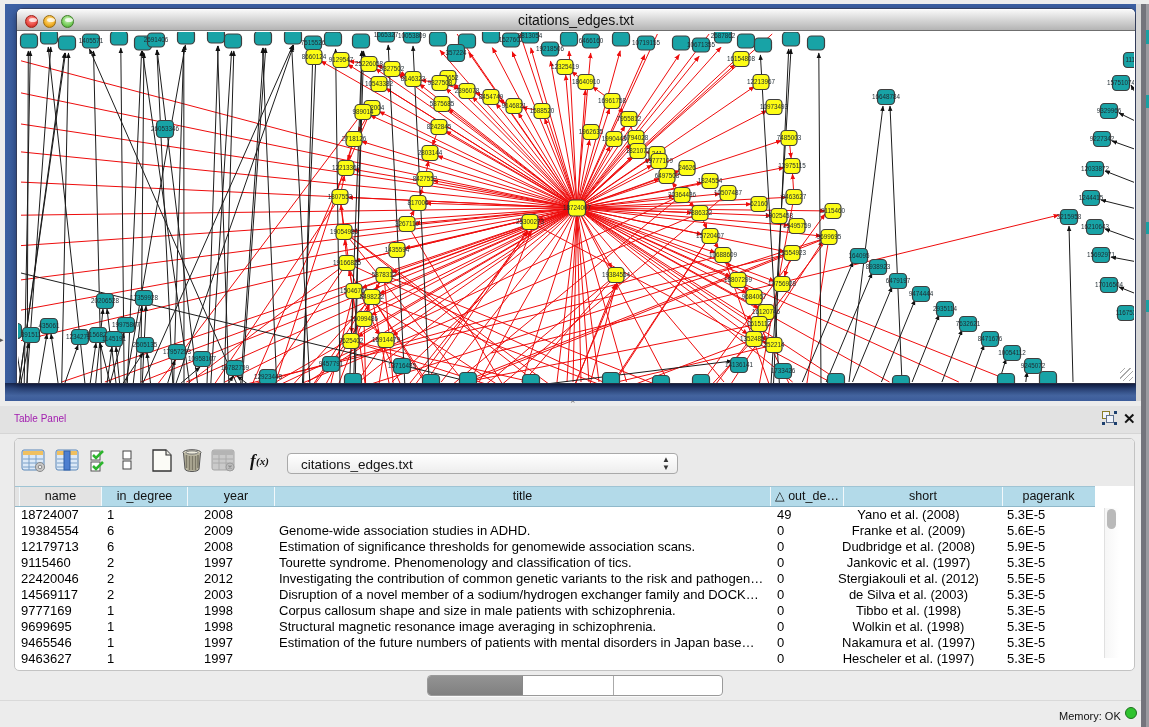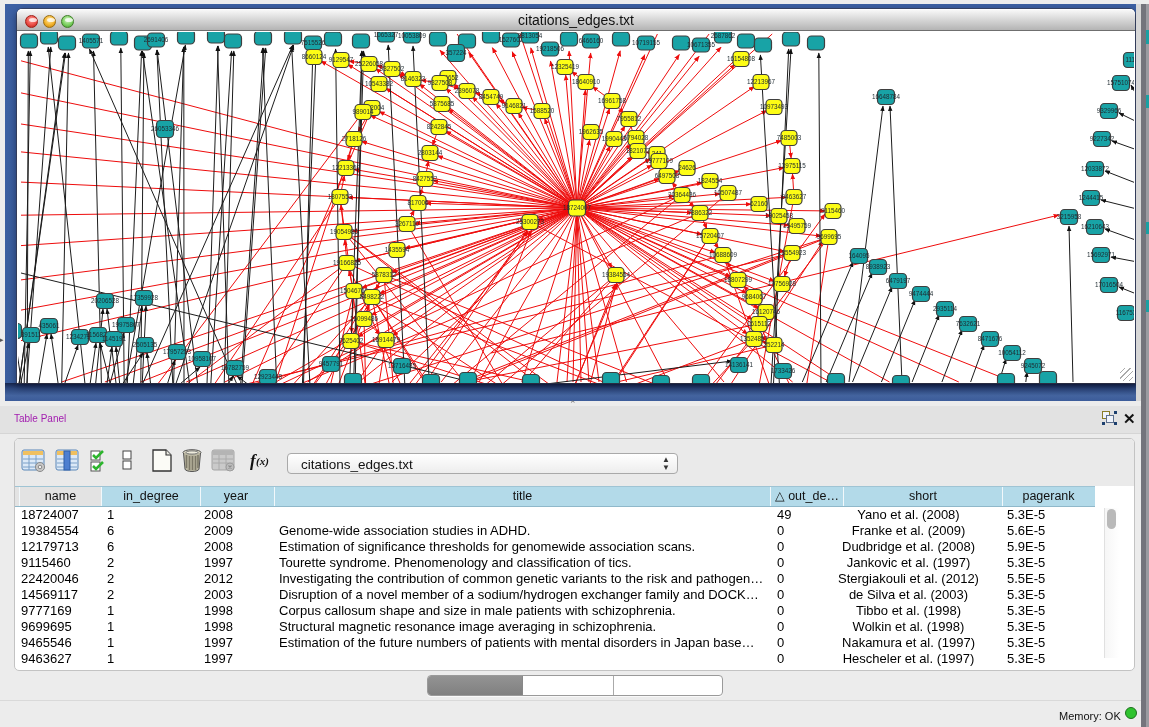--- a/index.html
+++ b/index.html
@@ -780,21 +780,21 @@
  </g>
 </svg>
 </div>
   <div class="abs" id="combo">
       <span>citations_edges.txt</span>
       <div class="st">▲<br>▼</div>
     </div>
   <div class="abs" id="thead">
      <div style="left:0;width:5px;background:#e3e3e3"></div>
      <div style="left:5px;width:82px;background:#e3e3e3">name</div>
-     <div style="left:87px;width:99px">in_degree</div>
+     <div style="left:87px;width:86px">in_degree</div>
      <div style="left:183px;width:77px">year</div>
      <div style="left:260px;width:496px">title</div>
      <div style="left:756px;width:73px">△ out_de…</div>
      <div style="left:829px;width:159px">short</div>
      <div style="left:988px;width:91px;border-right:none">pagerank</div>
   </div>
   <div class="abs" id="tbody">
 <div class="tr">
         <div class="c0">18724007</div>
         <div class="c1">1</div>

